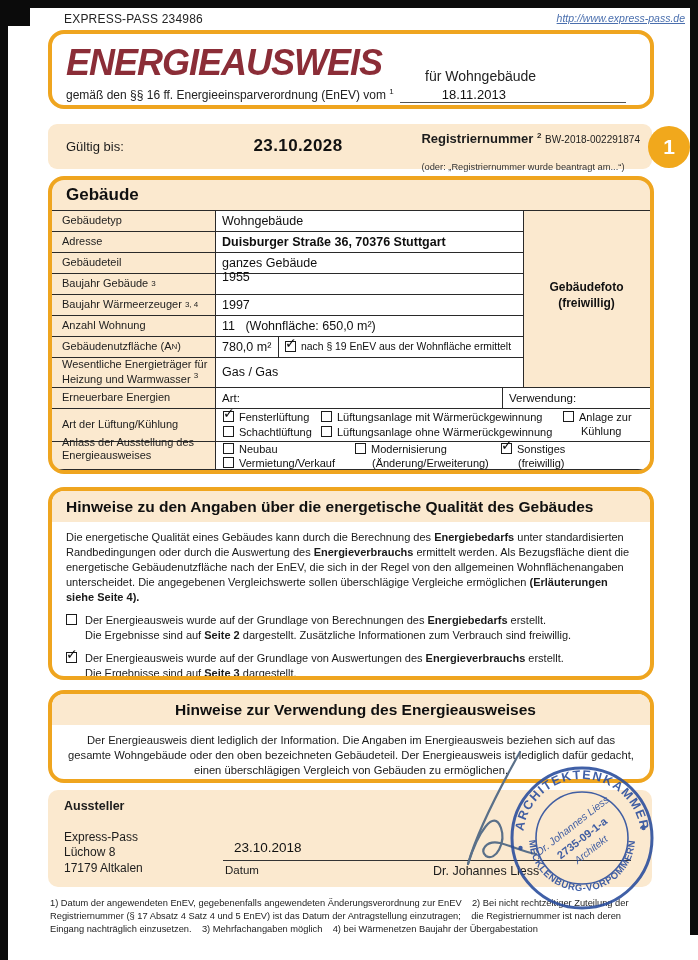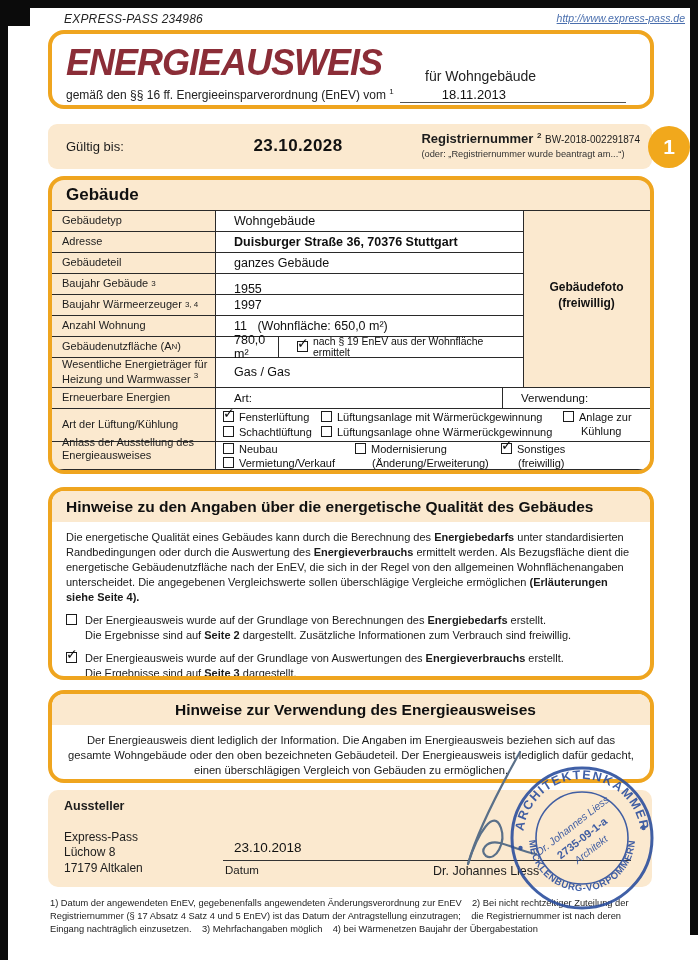--- a/index.html
+++ b/index.html
@@ -9,21 +9,21 @@
     position:relative; width:698px; height:960px; background:#ffffff;
     margin:0 auto; overflow:hidden; color:#1c1c1c;
   }
   
   .frame { position:absolute; background:#0b0b0b; }
   .frame-top { left:0; top:0; width:698px; height:8px; }
   .frame-left { left:0; top:0; width:8px; height:960px; }
   .frame-right { left:690px; top:0; width:8px; height:935px; }
   .frame-corner { left:0; top:0; width:30px; height:26px; }
 
-  .doc-number { position:absolute; left:64px; top:12px; font-size:12px; letter-spacing:.2px; color:#232323;font-style:italic; }
+  .doc-number { position:absolute; left:64px; top:12px; font-size:12px; letter-spacing:.2px; color:#232323; }
   .url { position:absolute; right:13px; top:12px; font-size:10.5px; font-style:italic; color:#4a6fae; text-decoration:underline; }
 
   
   .title-box {
     position:absolute; left:48px; top:30px; width:606px; height:79px;
     border:4px solid #efa51f; border-radius:16px; background:#fff; padding:8px 14px 0 14px;
   }
   .title-line { display:flex; align-items:flex-end;gap:36px; }
   .main-title { font-size:36px; font-weight:bold; font-style:italic; color:#8b2d37; letter-spacing:-1px; }
   .title-sub { font-size:14px; color:#222; margin-left:7px; }
@@ -32,38 +32,38 @@
   sup.sp { font-size:8px; vertical-align:super; }
   sub.sb { font-size:8px; }
 
   
   .valid-bar { position:absolute; left:48px; top:124px; width:604px; height:45px; background:#fbe9cf; border-radius:9px; }
   .valid-label { position:absolute; left:18px; top:15px; font-size:13px; }
   .valid-date { position:absolute; left:165px; top:12px; width:170px; text-align:center; font-size:17px; font-weight:600; letter-spacing:.4px; color:#111; }
   .reg-block { position:absolute; right:12px; top:7px; text-align:left; }
   .reg-line1 { font-size:13px; font-weight:bold; }
   .reg-val { font-size:10px; font-weight:normal; }
-  .reg-line2 { font-size:9.3px; color:#333; margin-top:3px; }
+  .reg-line2 { font-size:9.3px; color:#333; margin-top:16px; }
   .page-badge {
     position:absolute; left:648px; top:126px; width:42px; height:42px; border-radius:50%;
     background:#f1a81c; color:#fff; font-size:21px; font-weight:bold;
     display:flex; align-items:center; justify-content:center;
   }
 
   
   .g-box {
     position:absolute; left:48px; top:176px; width:606px; height:298px;
     border:4px solid #efa51f; border-radius:16px; background:#fbe9cf; overflow:hidden;
   }
   .g-header { position:absolute; left:14px; top:5px; font-size:17px; font-weight:bold; color:#111; }
   .g-white { position:absolute; background:#fff; }
   .hline { position:absolute; height:1px; background:#2a2a2a; }
   .vline { position:absolute; width:1px; background:#2a2a2a; }
   .g-label { position:absolute; left:0; width:163px; padding-left:10px; font-size:11px; color:#1d1d1d; display:flex; align-items:center; line-height:1.2; }
-  .g-value { position:absolute; padding-left:19px; font-size:12.5px; color:#0f0f0f; display:flex; align-items:center; }
+  .g-value { position:absolute; padding-left:7px; font-size:12.5px; color:#0f0f0f; display:flex; align-items:center; }
   .photo-label { position:absolute; left:471px; top:100px; width:127px; text-align:center; font-size:12px; font-weight:bold; line-height:1.3; color:#111; }
 
   .cb { display:inline-block; width:11px; height:11px; border:1.4px solid #1b1b1b; background:#fff; position:relative; vertical-align:-1px; flex:none; }
   .cb .mk { position:absolute; left:-1px; top:-6px; font-size:14px; font-weight:bold; color:#0d0d0d; line-height:1; }
   .cb-item { position:absolute; display:flex; align-items:flex-start; gap:5px; font-size:11px; white-space:nowrap; color:#111; }
   .cb-note { position:absolute; font-size:11px; color:#111; white-space:nowrap; }
 
   
   .hint-box {
     position:absolute; left:48px; width:606px;
@@ -156,21 +156,21 @@
         <span>Adresse</span>
       </div>
     <div class="g-value" style="left:163px; top:51px; height:21px; width:288px;font-weight:bold;">Duisburger Straße 36, 70376 Stuttgart</div>
 
     <div class="g-label" style="top:72px; height:21px;">
         <span>Gebäudeteil</span>
       </div>
     <div class="g-value" style="left:163px; top:72px; height:21px; width:308px;">ganzes Gebäude</div>
 
     <div class="g-label" style="top:93px; height:21px;"><span>Baujahr Gebäude</span>&nbsp;<sup class="sp">3</sup></div>
-    <div class="g-value" style="left:163px; top:98px; height:21px; width:308px;">1955</div>
+    <div class="g-value" style="left:163px; top:86px; height:21px; width:308px;">1955</div>
 
     <div class="g-label" style="top:114px; height:21px;"><span>Baujahr Wärmeerzeuger</span>&nbsp;<sup class="sp">3, 4</sup></div>
     <div class="g-value" style="left:163px; top:114px; height:21px; width:308px;">1997</div>
 
     <div class="g-label" style="top:135px; height:21px;">
         <span>Anzahl Wohnung</span>
       </div>
     <div class="g-value" style="left:163px; top:135px; height:21px; width:367px;">11&nbsp;&nbsp; (Wohnfläche: 650,0 m²)</div>
 
     <div class="g-label" style="top:156px; height:21px;">

